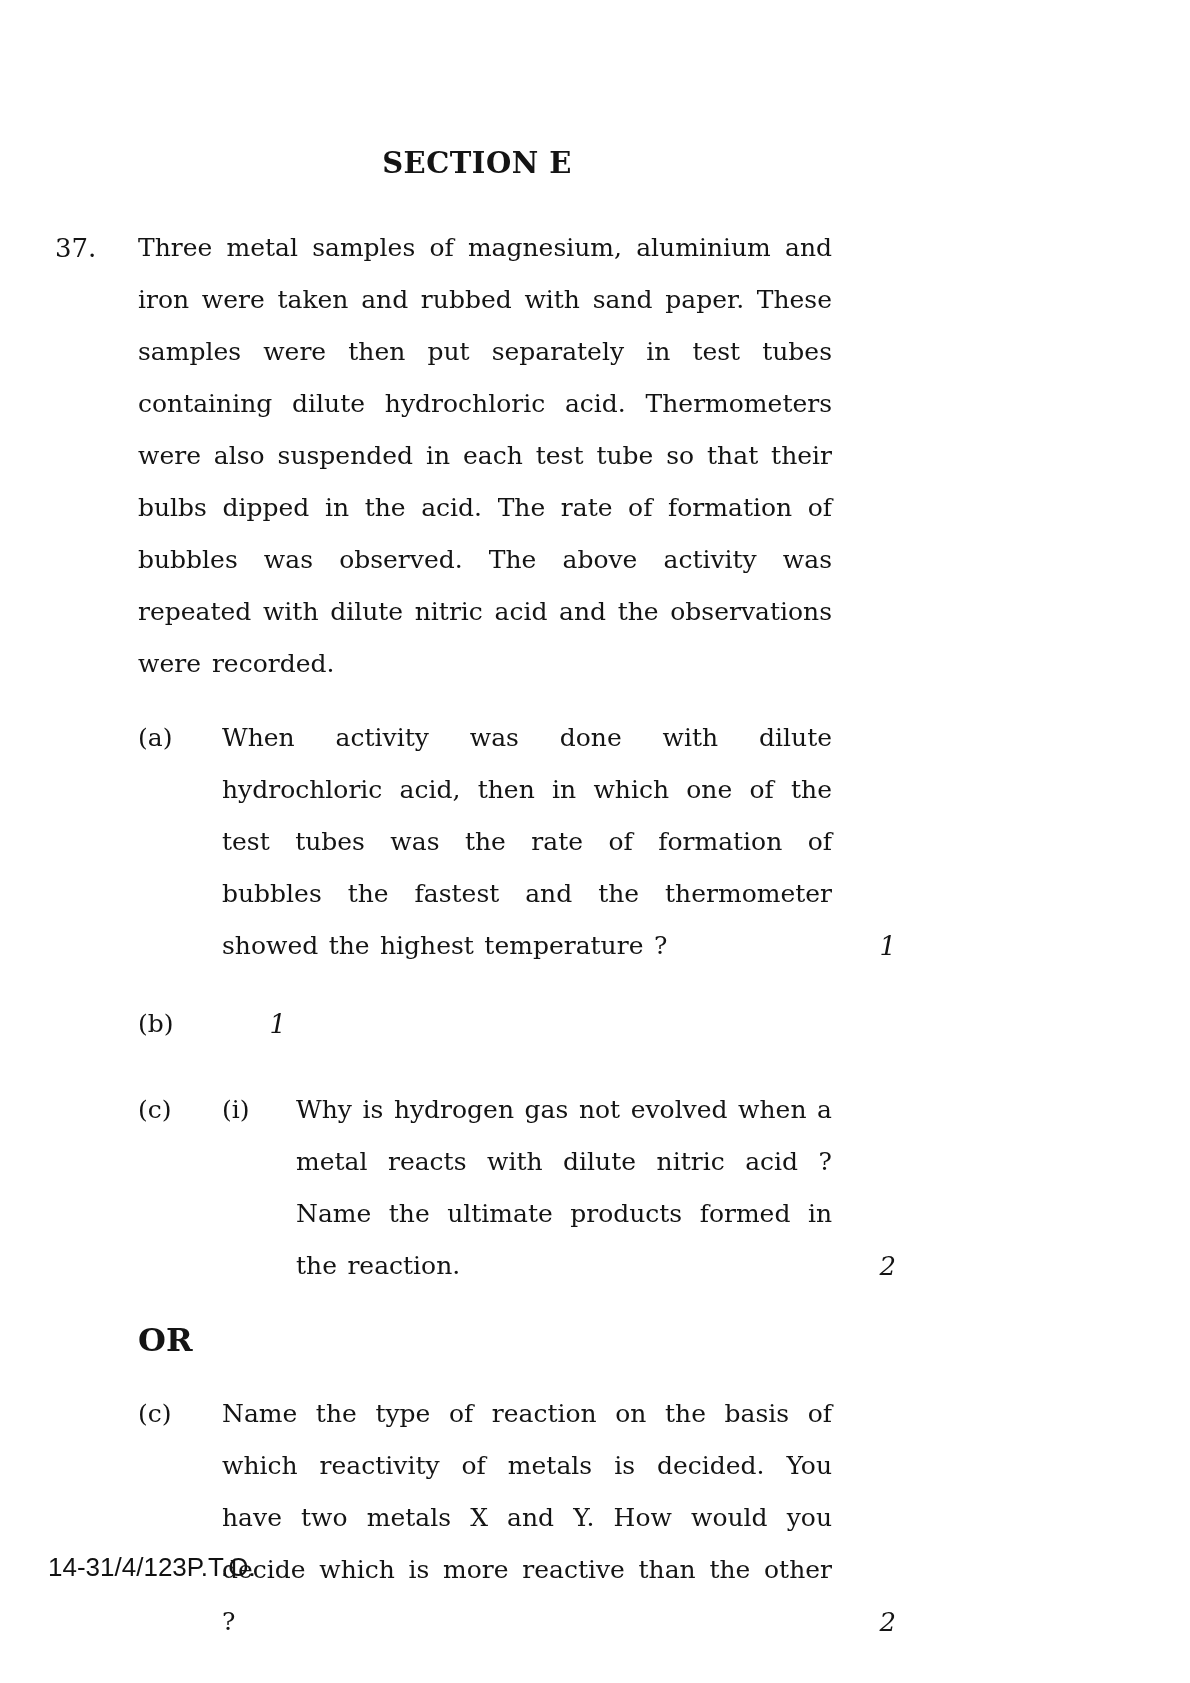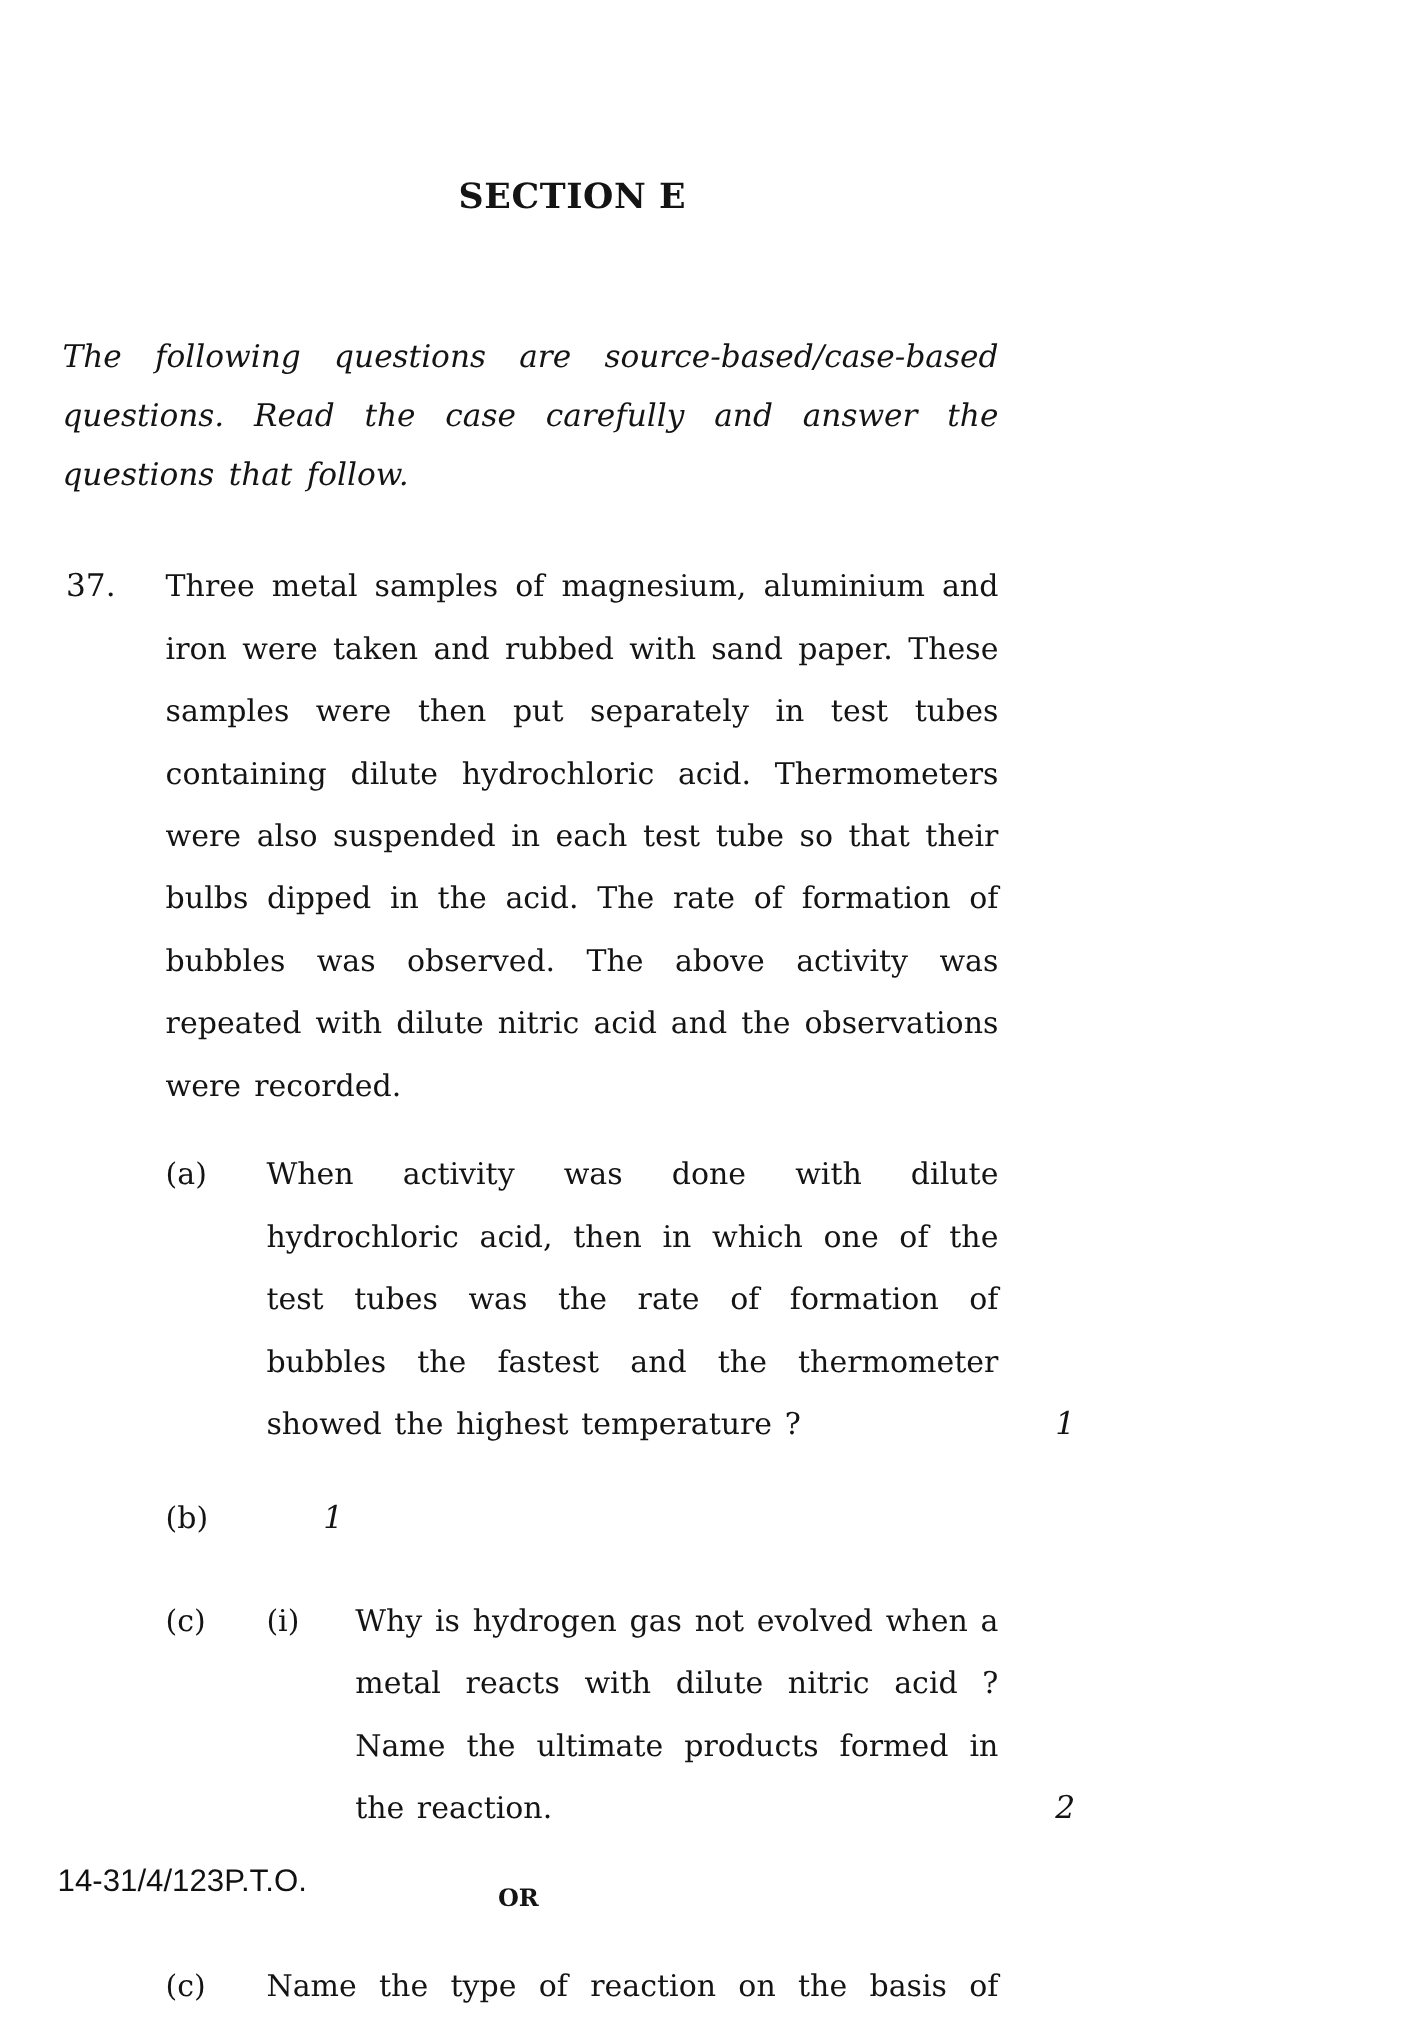--- a/index.html
+++ b/index.html
@@ -57,23 +57,23 @@
   .pmarks {
     width: 64px;
     flex-shrink: 0;
     align-self: flex-end;
     text-align: right;
     font-style: italic;
     font-size: 26px;
   }
   .or-separator {
     margin: 22px 170px 0 0;
-    text-align: center;
+    text-align: left;
     font-weight: bold;
-    font-size: 20px;
+    font-size: 32px;
   }
   .footer {
     position: absolute;
     left: 48px;
     right: 54px;
     top: 1552px;
     display: flex;
     justify-content: flex-start;
     align-items: baseline;
     font-family: "Liberation Sans", sans-serif;
@@ -81,21 +81,20 @@
     color: #111111;
   }
 </style>
 </head>
 <body>
 
 <div class="page">
 
   <h1 class="section-heading">SECTION E</h1>
 
-  <p class="intro">The following questions are source-based/case-based questions. Read the case carefully and answer the questions that follow.</p>
 
   <div class="question">
     <div class="qnum">37.</div>
 
     <div class="qbody">
 
       <p class="qpara">Three metal samples of magnesium, aluminium and iron were taken and rubbed with sand paper. These samples were then put separately in test tubes containing dilute hydrochloric acid. Thermometers were also suspended in each test tube so that their bulbs dipped in the acid. The rate of formation of bubbles was observed. The above activity was repeated with dilute nitric acid and the observations were recorded.</p>
 
 
       <div class="part part-a">

